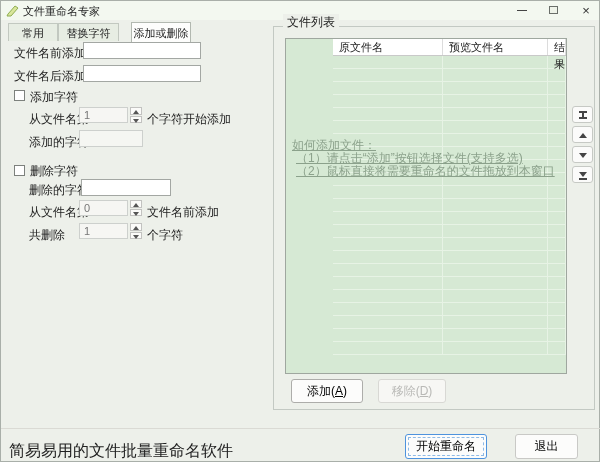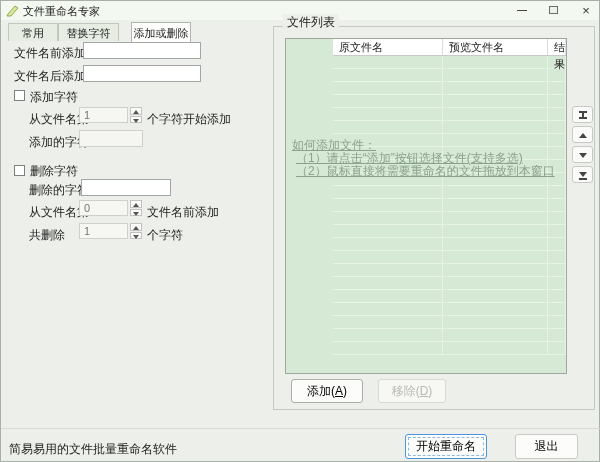--- a/index.html
+++ b/index.html
@@ -73,21 +73,21 @@
          font-size:12px; font-family:inherit; text-align:center; cursor:default; }
   .btn.add { left:290px; top:378px; width:72px; height:24px; border-color:#adadaa; }
   .btn.remove { left:377px; top:378px; width:68px; height:24px; color:#b9b9b6; border-color:#d8d8d4; background:#f7f7f4; }
   .btn.start { left:404px; top:433px; width:82px; height:25px; border:1px solid #4e93dd;
                outline:1px dashed #8db9e6; outline-offset:-4px; }
   .btn.exit { left:514px; top:433px; width:63px; height:25px; }
   .mn { text-decoration:underline; }
 
   
   .footline { position:absolute; left:0; top:427px; width:600px; height:1px; background:#dadad4; }
-  .status { position:absolute; left:8px; top:440px; font-size:12px; }
+  .status { position:absolute; left:8px; top:440px; font-size:16px; }
 </style>
 </head>
 <body>
 
 <div class="window">
 
   <div class="titlebar">
     <span class="app-icon">
       <svg width="13" height="13" viewBox="0 0 13 13">
         <path d="M2 10 L9 2 L12 4 L5 12 L1 12 Z" fill="#d9e69b" stroke="#8fae52" stroke-width="1"></path>

